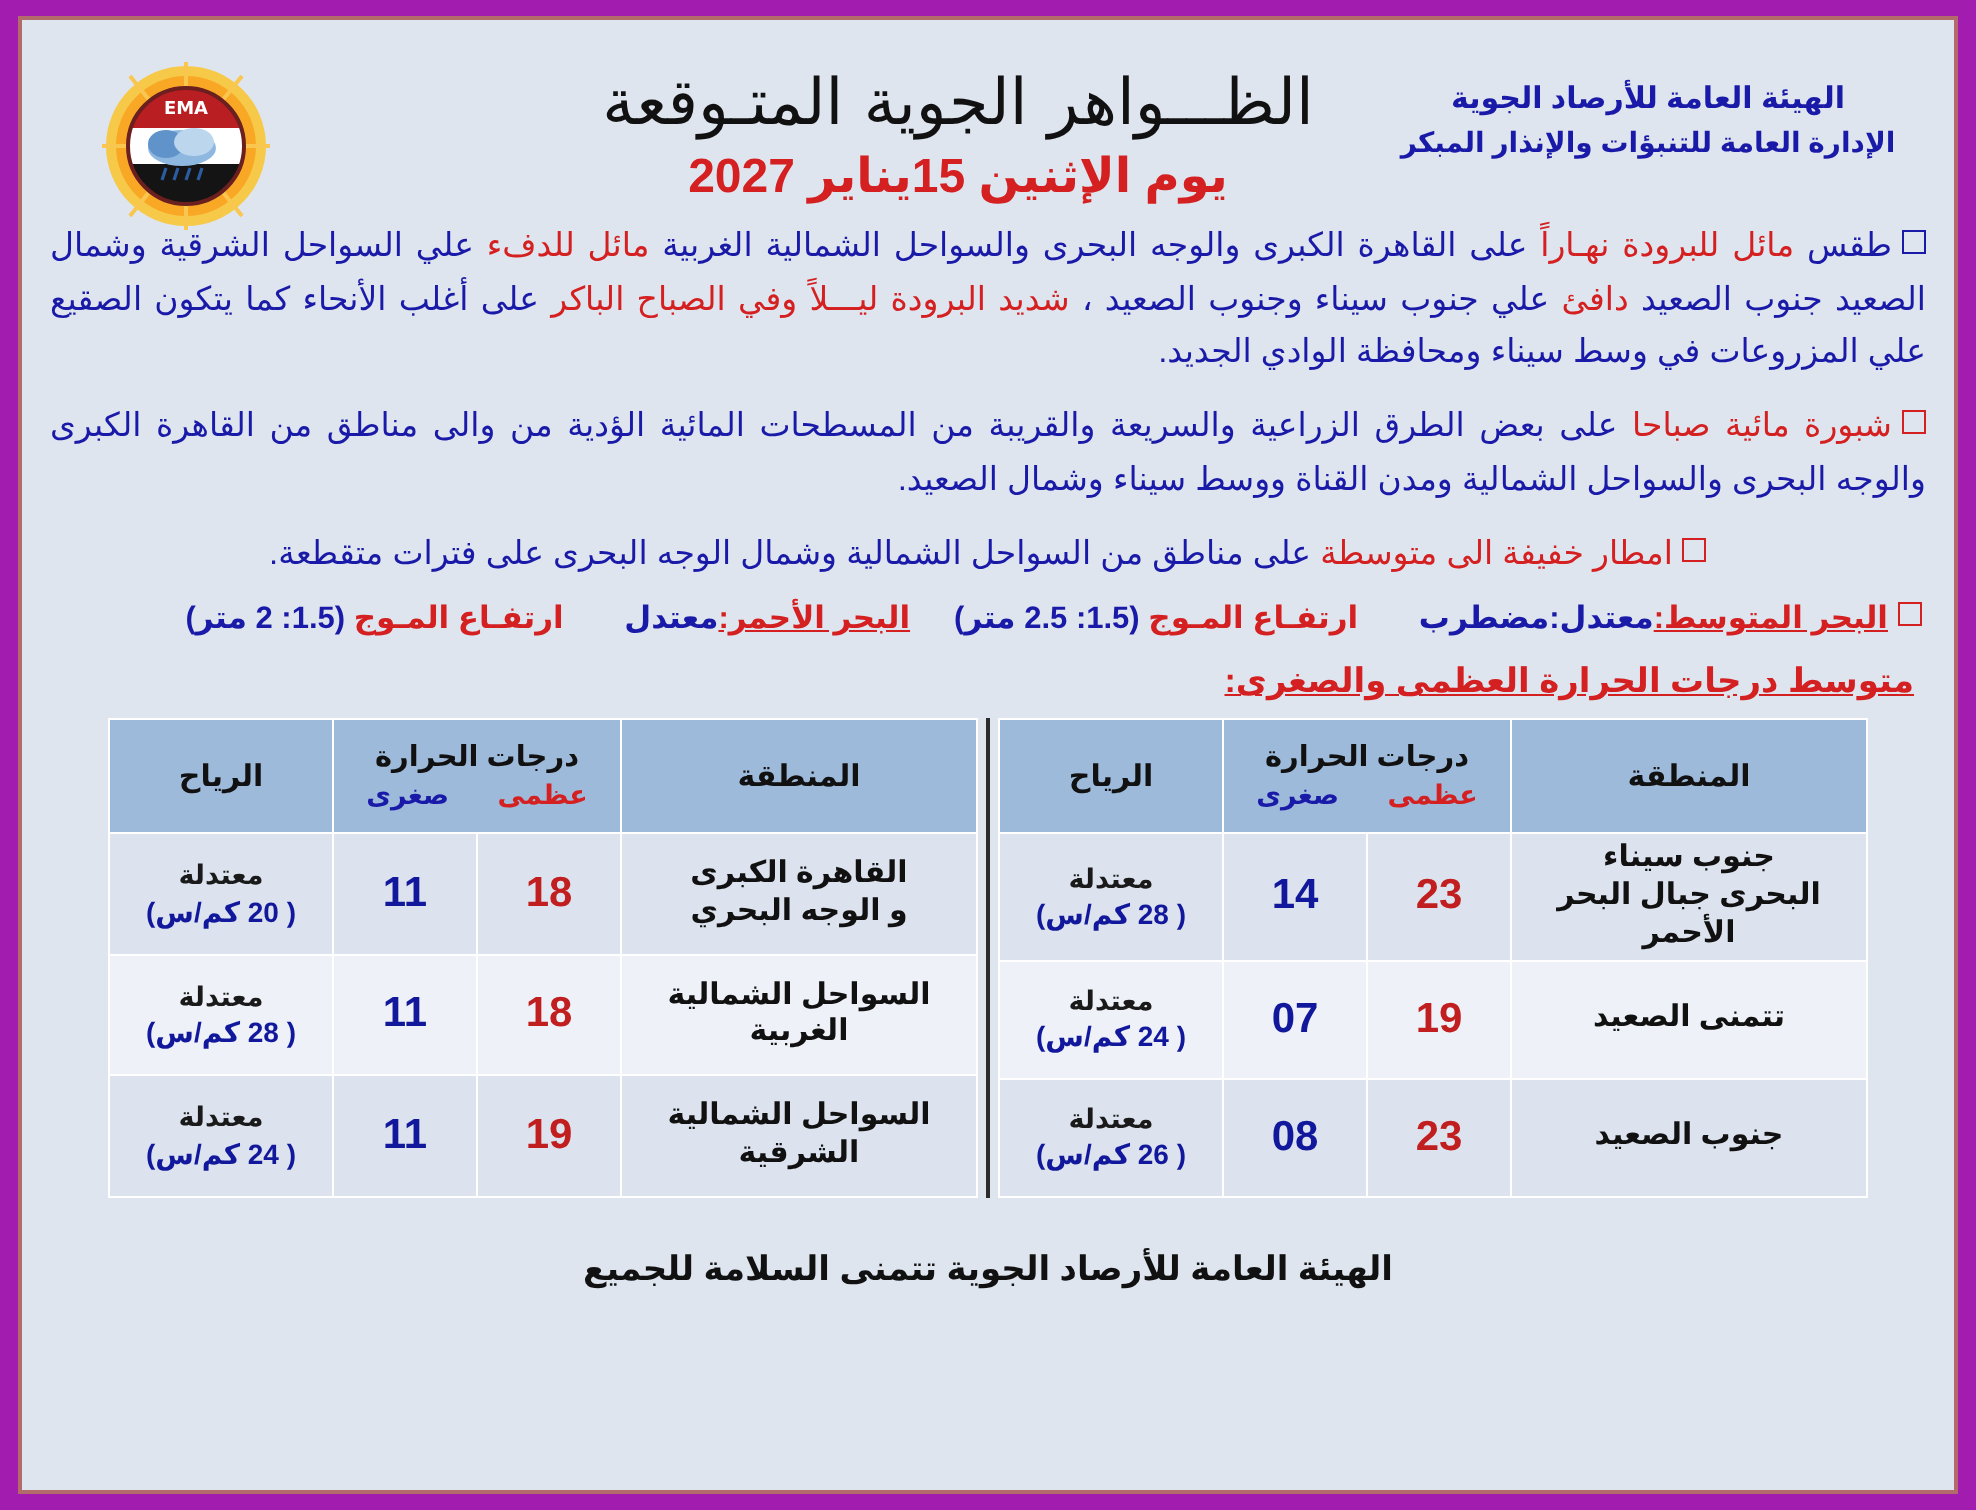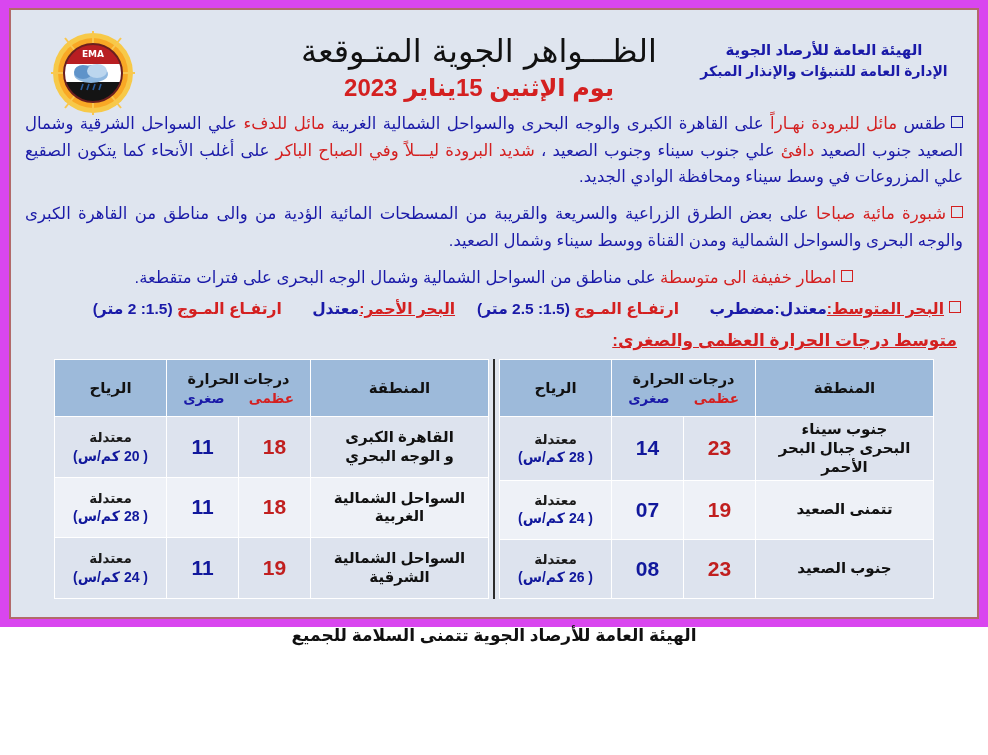--- a/index.html
+++ b/index.html
@@ -9,22 +9,22 @@
   }
   body {
     width: 988px;
     height: 755px;
     font-family: "Liberation Sans", "DejaVu Sans", sans-serif;
     overflow: hidden;
   }
   #page {
     position: relative;
     width: 988px;
-    height: 627px;
-    background: #d946ef;
+    height: 755px;
+    background: #a21caf;
     box-sizing: border-box;
     padding: 8px 9px 8px 9px;
   }
   #sheet {
     position: relative;
     width: 100%;
     height: 100%;
     box-sizing: border-box;
     border: 2px solid #b26a6a;
     background: #dfe5ef;
@@ -271,21 +271,21 @@
         </svg>
       </div>
 
       <div class="org-block">
         <div>الهيئة العامة للأرصاد الجوية</div>
         <div class="org-line2">الإدارة العامة للتنبؤات والإنذار المبكر</div>
       </div>
 
       <div class="title-block">
         <div class="main-title">الظـــواهر الجوية المتـوقعة</div>
-        <div class="date-title">يوم الإثنين 15يناير 2023</div>
+        <div class="date-title">يوم الإثنين 15يناير 2027</div>
       </div>
     </div>
 
     <div class="body-area">
 
       <p class="para">
         <span class="bullet"></span><span class="b">طقس </span><span class="r">مائل للبرودة نهـاراً</span><span class="b"> على القاهرة الكبرى والوجه البحرى والسواحل الشمالية  الغربية </span><span class="r">مائل للدفء</span><span class="b"> علي السواحل الشرقية وشمال الصعيد جنوب الصعيد </span><span class="r">دافئ</span><span class="b"> علي جنوب سيناء وجنوب الصعيد ، </span><span class="r">شديد البرودة ليـــلاً وفي الصباح الباكر</span><span class="b"> على أغلب الأنحاء كما يتكون الصقيع علي المزروعات في وسط سيناء ومحافظة الوادي الجديد.</span>
       </p>
 
       <p class="para">

